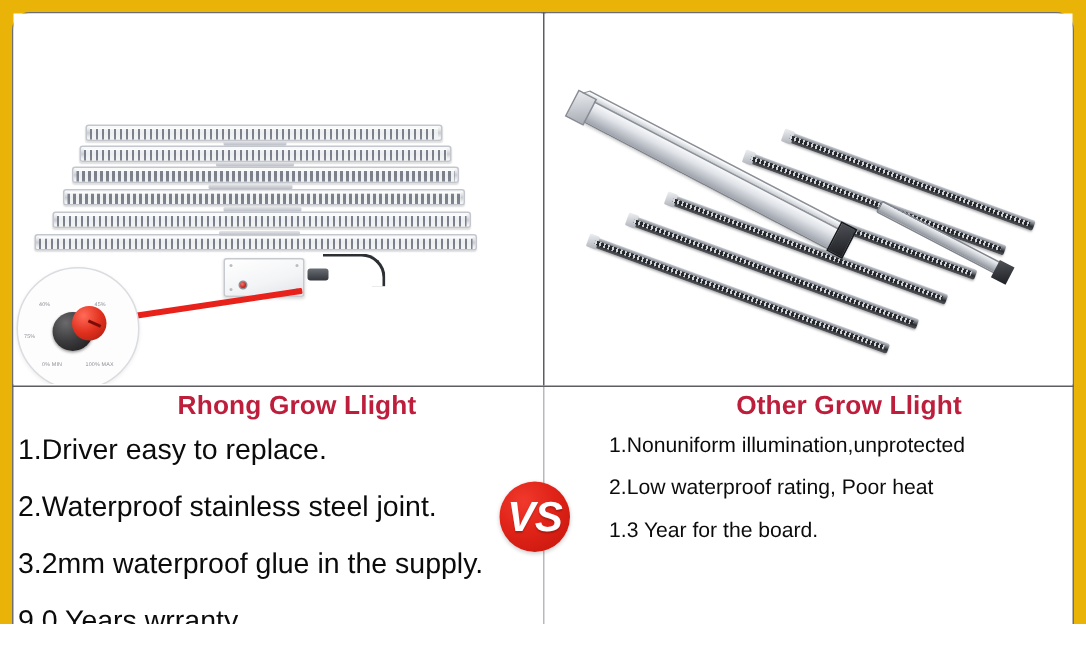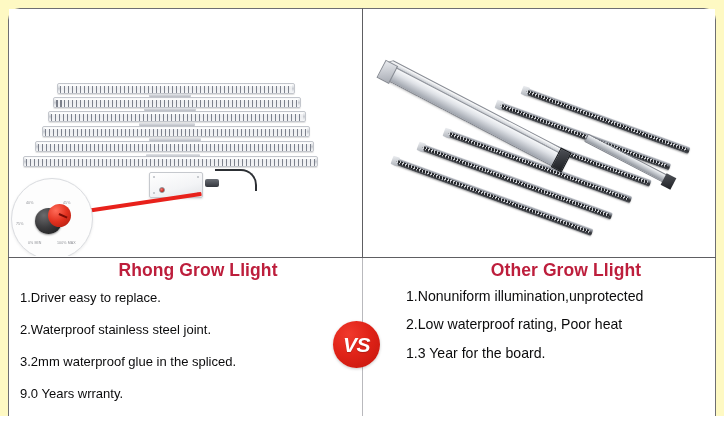--- a/index.html
+++ b/index.html
@@ -1,19 +1,19 @@
 <!DOCTYPE html>
 <html><head>
 <meta charset="utf-8">
 <style>
   * { margin:0; padding:0; box-sizing:border-box; }
   html,body{ width:724px; height:446px; background:#ffffff;
     font-family:"Liberation Sans", sans-serif; }
 
-  .page{ position:relative; width:724px; height:416px; background:#fef9c3; overflow:hidden; }
+  .page{ position:relative; width:724px; height:416px; background:#eab308; overflow:hidden; }
 
   
   .frame{
     position:absolute; left:8px; top:8px; width:708px; height:430px;
     border:1.3px solid #6e6e72; border-radius:12px; background:#fff;
   }
 
   
   .h-divider{
     position:absolute; left:8px; top:257px; width:708px; height:0;
@@ -205,41 +205,41 @@
 
   .col-title{
     color:#BD1E3C; font-weight:bold; font-size:17.5px; text-align:center;
     letter-spacing:.1px; line-height:1; white-space:nowrap;
   }
   .tl-left{ margin-top:3px; padding-left:26px; }
   .tl-right{ margin-top:3px; padding-left:14px; }
 
   ul.features{ list-style:none; margin:0; padding:0; }
   ul.features li{
-    color:#0b0b0c; font-size:13px; line-height:1.0;
-    white-space:nowrap; padding-left:10px;
+    color:#0b0b0c; font-size:19px; line-height:1.0;
+    white-space:nowrap; padding-left:2px;
   }
   .txt-left ul.features li{ margin-top:19px; }
   .txt-left ul.features li:first-child{ margin-top:11px; }
 
   .txt-right ul.features li{ margin-top:14.5px; padding-left:22px; font-size:14.1px; }
   .txt-right ul.features li:first-child{ margin-top:9px; }
 
   
   .vs-badge{
     position:absolute; left:333px; top:321px; width:47px; height:47px;
     border-radius:50%;
     background:radial-gradient(circle at 34% 28%, #f0392c 0%, #e02318 45%, #c3150c 100%);
     box-shadow:0 1px 3px rgba(0,0,0,.22);
     display:flex; align-items:center; justify-content:center;
     z-index:5;
   }
   .vs-badge span{
     color:#fff; font-weight:bold; font-style:italic;
-    font-size:21px; letter-spacing:-0.4px; line-height:1;
+    font-size:28px; letter-spacing:-0.4px; line-height:1;
     text-shadow:0 1px 1px rgba(0,0,0,.2);
   }
 </style>
 </head>
 <body>
 
 <div class="page">
 
   <div class="frame"></div>
   <div class="h-divider"></div>
@@ -345,21 +345,21 @@
           <div class="cap"></div>
       </div>
     </div>
   </div>
 
   <div class="txt-cell txt-left">
     <div class="col-title tl-left">Rhong Grow Llight</div>
     <ul class="features">
       <li>1.Driver easy to replace.</li>
       <li>2.Waterproof stainless steel joint.</li>
-      <li>3.2mm waterproof glue in the spliced.</li>
+      <li>3.2mm waterproof glue in the supply.</li>
       <li>9.0 Years wrranty.</li>
     </ul>
   </div>
 
   <div class="txt-cell txt-right">
     <div class="col-title tl-right">Other Grow Llight</div>
     <ul class="features">
       <li>1.Nonuniform illumination,unprotected</li>
       <li>2.Low waterproof rating, Poor heat</li>
       <li>1.3 Year for the board.</li>

